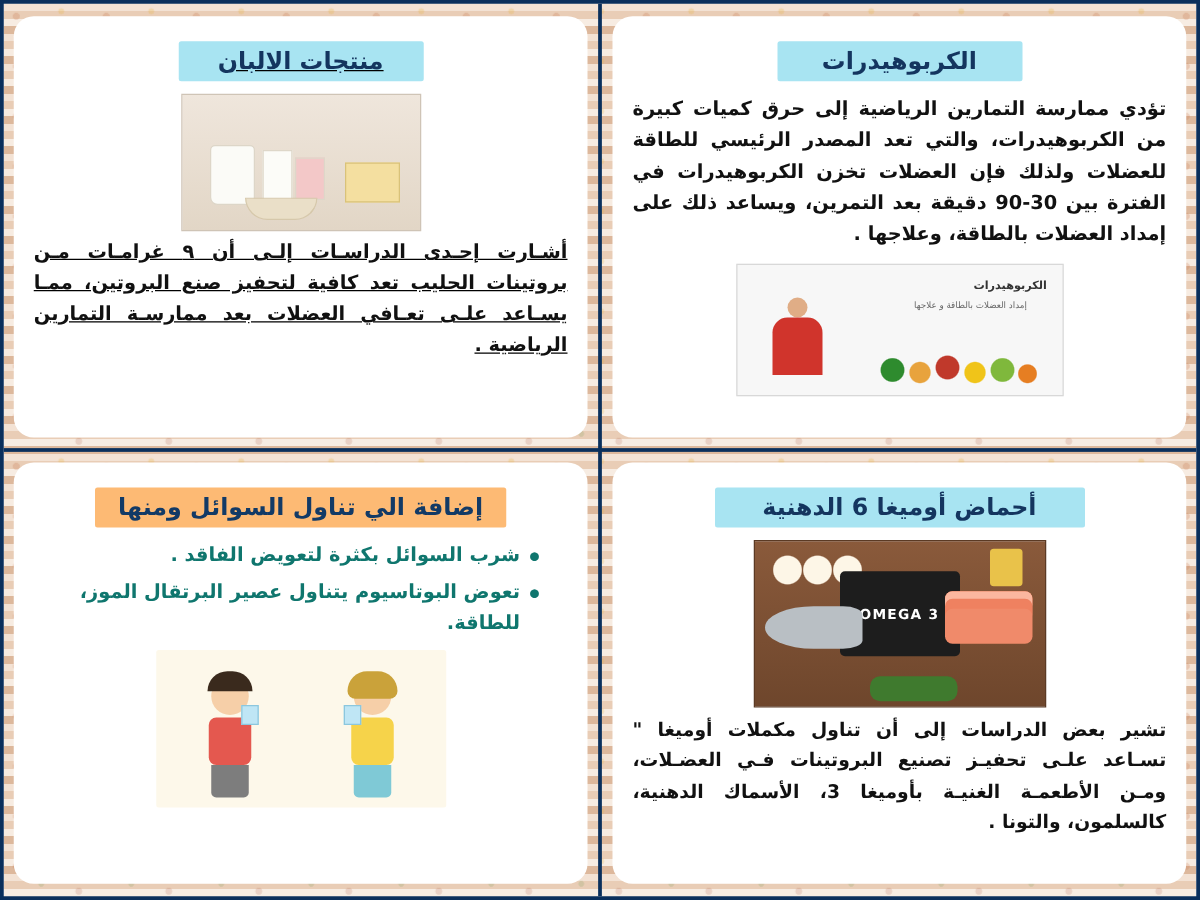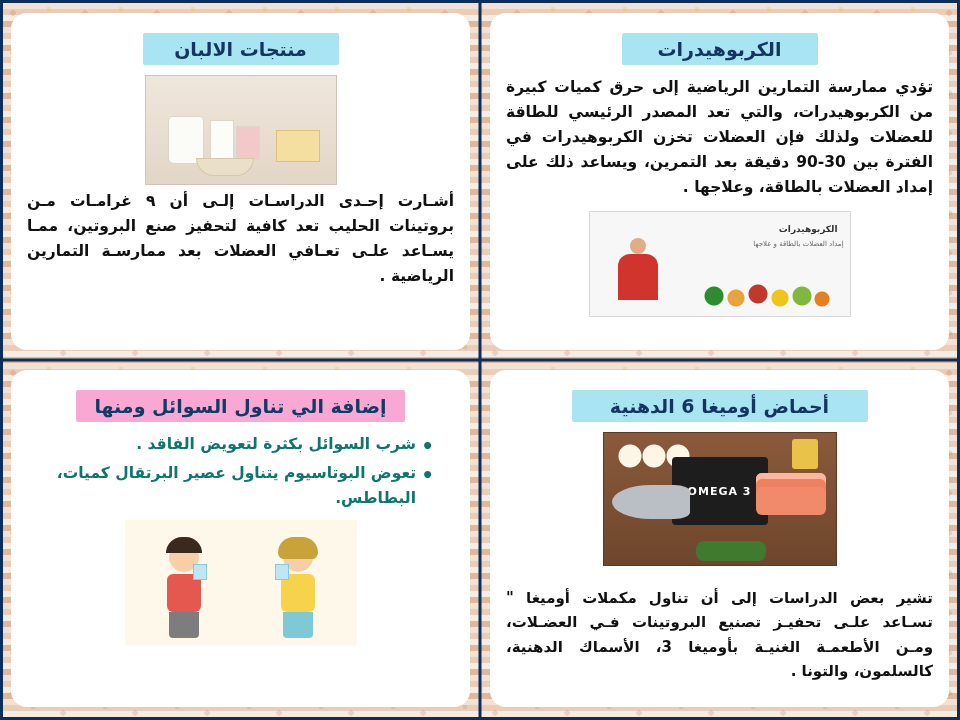--- a/index.html
+++ b/index.html
@@ -63,40 +63,40 @@
     bottom: 10px;
     left: 14px;
     right: 14px;
     background: #ffffff;
     border-radius: 16px;
     box-sizing: border-box;
     padding: 14px 16px 10px 16px;
     overflow: hidden;
   }
   .card.tl { left: 10px; right: 8px; }
-  .card.tr { left: 8px; right: 10px; }
+  .card.tr { left: 8px; right: 10px; text-decoration: underline; }
   .card.bl { left: 10px; right: 8px; }
   .card.br { left: 8px; right: 10px; }
 
   .title-band {
     display: block;
     margin: 6px auto 10px auto;
     background: #a8e4f2;
     color: #14355f;
     font-weight: bold;
     text-align: center;
     padding: 5px 18px;
     width: fit-content;
     min-width: 160px;
     font-size: 19px;
     letter-spacing: 0;
     border-radius: 2px;
   }
   .title-band.wide { min-width: 260px; }
-  .title-band.pink { background: #f9a8d4; color: #123a66; }
+  .title-band.pink { background: #fdba74; color: #123a66; }
 
   .body-text {
     font-size: 15.5px;
     line-height: 1.62;
     color: #111111;
     text-align: justify;
     text-justify: inter-word;
     font-weight: bold;
     margin: 0;
   }
@@ -141,21 +141,21 @@
     position: relative;
     overflow: hidden;
   }
   .img-carbs .slide-title {
     position: absolute;
     top: 12px; right: 12px;
     font-size: 9px; font-weight: bold; color: #333; text-align: right;
   }
   .img-carbs .slide-sub {
     position: absolute;
-    top: 28px; right: 6px;
+    top: 28px; right: 28px;
     font-size: 7px; color: #666; text-align: right;
   }
   .img-carbs .person-head {
     position: absolute; left: 40px; top: 26px;
     width: 16px; height: 16px; border-radius: 50%; background: #e0ad86;
   }
   .img-carbs .person-body {
     position: absolute; left: 28px; top: 42px;
     width: 40px; height: 46px; background: #d0342c;
     border-radius: 12px 12px 0 0;
@@ -197,21 +197,21 @@
   }
   .img-dairy .bowl {
     position: absolute; left: 50px; bottom: 8px;
     width: 56px; height: 16px; background: #eadfc8; border-radius: 0 0 20px 20px; border: 1px solid #d6c8ab;
   }
 
   
   .img-omega {
     width: 232px;
     height: 132px;
-    margin: 8px auto 20px auto;
+    margin: 8px auto 6px auto;
     background: linear-gradient(180deg, #8a5a3b 0%, #6e462c 100%);
     position: relative;
     overflow: hidden;
     border: 1px solid #5b3a24;
   }
   .img-omega .board {
     position: absolute; left: 50%; top: 24px; transform: translateX(-50%);
     width: 96px; height: 68px; background: #1d1d1d; border-radius: 4px;
     color: #fff; font-size: 11px; font-weight: bold; text-align: center;
     display: flex; align-items: center; justify-content: center; letter-spacing: 1px;
@@ -323,21 +323,21 @@
         </div>
         <p class="body-text small">تشير بعض الدراسات إلى أن تناول مكملات أوميغا " تسـاعد علـى تحفيـز تصنيع البروتينات فـي العضـلات، ومـن الأطعمـة الغنيـة بأوميغا 3، الأسماك الدهنية، كالسلمون، والتونا .</p>
       </div>
     </div>
 
     <div class="cell">
       <div class="card br">
         <div class="title-band wide pink">إضافة الي تناول السوائل ومنها</div>
         <ul class="bullets">
           <li>شرب السوائل بكثرة لتعويض الفاقد .</li>
-          <li>تعوض البوتاسيوم يتناول عصير البرتقال كميات، البطاطس.</li>
+          <li>تعوض البوتاسيوم يتناول عصير البرتقال الموز، للطاقة.</li>
         </ul>
         <div class="img-kids">
           <div class="kid kid-boy">
             <div class="head">
                 <div class="hair"></div>
               </div>
             <div class="torso"></div>
             <div class="legs"></div>
             <div class="cup"></div>
           </div>

